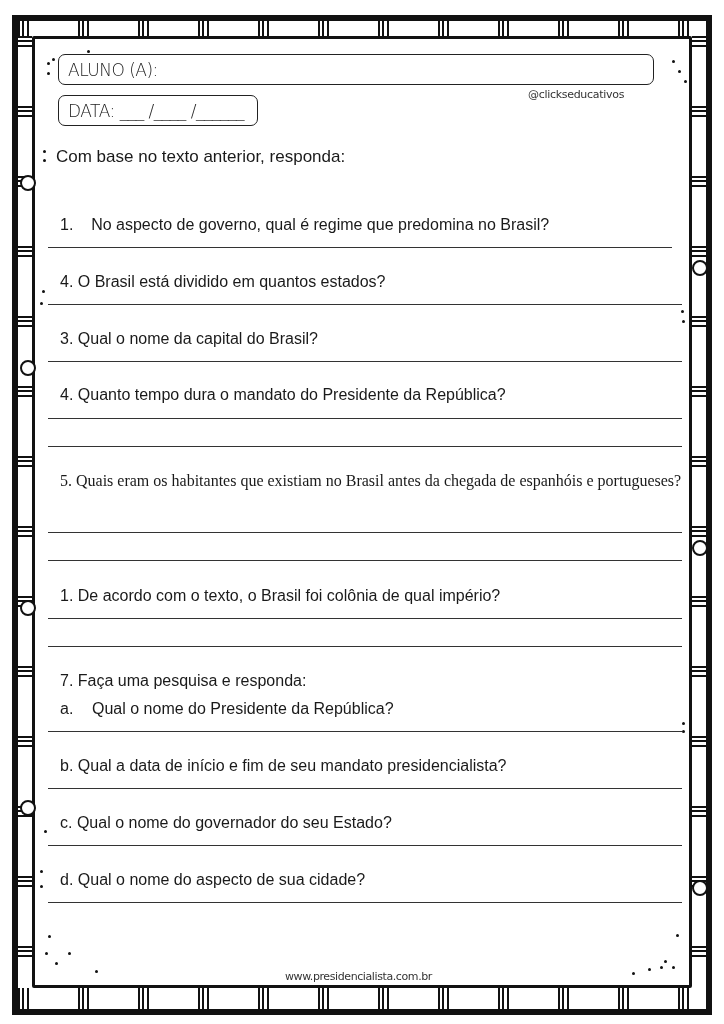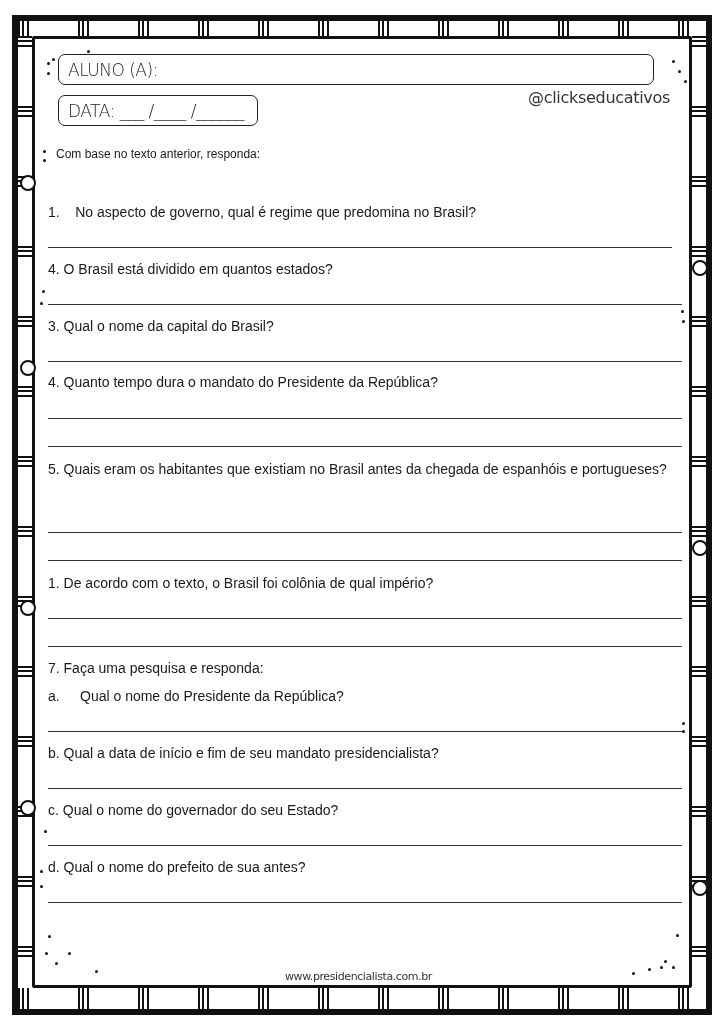--- a/index.html
+++ b/index.html
@@ -8,25 +8,25 @@
   .frame-inner { position:absolute; left:32px; top:36px; width:660px; height:952px; border:3px solid #111; box-sizing:border-box; border-radius:2px; }
   .band { position:absolute; background:repeating-linear-gradient(90deg,#111 0 2px,#fff 2px 4px,#111 4px 6px,#fff 6px 9px,#111 9px 11px,#fff 11px 60px); }
   .band.top { left:18px; top:21px; width:688px; height:15px; }
   .band.bottom { left:18px; top:988px; width:688px; height:21px; }
   .band.left { left:18px; top:36px; width:14px; height:952px; background:repeating-linear-gradient(180deg,#111 0 2px,#fff 2px 4px,#111 4px 6px,#fff 6px 9px,#111 9px 11px,#fff 11px 70px); }
   .band.right { left:692px; top:36px; width:14px; height:952px; background:repeating-linear-gradient(180deg,#111 0 2px,#fff 2px 4px,#111 4px 6px,#fff 6px 9px,#111 9px 11px,#fff 11px 70px); }
   .loop { position:absolute; width:12px; height:12px; border:2px solid #111; border-radius:50%; background:#fff; }
   .box { position:absolute; border:1.5px solid #222; border-radius:7px; font-family:"DejaVu Sans", sans-serif; font-weight:200; font-size:17px; letter-spacing:-0.5px; color:#222; padding-left:9px; box-sizing:border-box; display:flex; align-items:center; }
   .aluno { left:58px; top:54px; width:596px; height:31px; }
   .data { left:58px; top:95px; width:200px; height:31px; }
-  .handle { position:absolute; left:528px; top:88px; font-family:"DejaVu Sans", sans-serif; font-size:16px; color:#333; letter-spacing:-0.3px; }
-  .intro { position:absolute; left:56px; top:147px; font-size:12px; }
-  .q { position:absolute; left:48px; font-size:14px; white-space:nowrap; }
+  .handle { position:absolute; left:528px; top:88px; font-family:"DejaVu Sans", sans-serif; font-size:11px; color:#333; letter-spacing:-0.3px; }
+  .intro { position:absolute; left:56px; top:147px; font-size:17px; }
+  .q { position:absolute; left:60px; font-size:16px; white-space:nowrap;margin-top:12px; }
   .q .num { display:inline-block; width:32px; }
-  .q5 { white-space:normal; width:638px; text-align:justify; text-align-last:left; line-height:32px; }
+  .q5 { white-space:normal; width:638px; text-align:justify; text-align-last:left; line-height:32px;font-family:Liberation Serif, serif; }
   .line { position:absolute; left:48px; height:1.3px; background:#333; }
   .dot { position:absolute; width:3px; height:3px; border-radius:50%; background:#111; }
   .footer { position:absolute; left:285px; top:970px; font-family:"DejaVu Sans", sans-serif; font-size:11px; color:#333; letter-spacing:-0.4px; }
 </style>
 </head>
 <body>
 
 <div class="frame-outer"></div>
 <div class="band top"></div>
 <div class="band bottom"></div>
@@ -108,16 +108,16 @@
   <span class="num">a.</span><span>Qual o nome do Presidente da República?</span>
 </div>
 <div class="line" style="top:731px;width:634px"></div>
 
 <div class="q" style="top:745px">b. Qual a data de início e fim de seu mandato presidencialista?</div>
 <div class="line" style="top:788px;width:634px"></div>
 
 <div class="q" style="top:802px">c. Qual o nome do governador do seu Estado?</div>
 <div class="line" style="top:845px;width:634px"></div>
 
-<div class="q" style="top:859px">d. Qual o nome do prefeito de sua antes?</div>
+<div class="q" style="top:859px">d. Qual o nome do aspecto de sua cidade?</div>
 <div class="line" style="top:902px;width:634px"></div>
 
 <div class="footer">www.presidencialista.com.br</div>
 
 </body></html>

